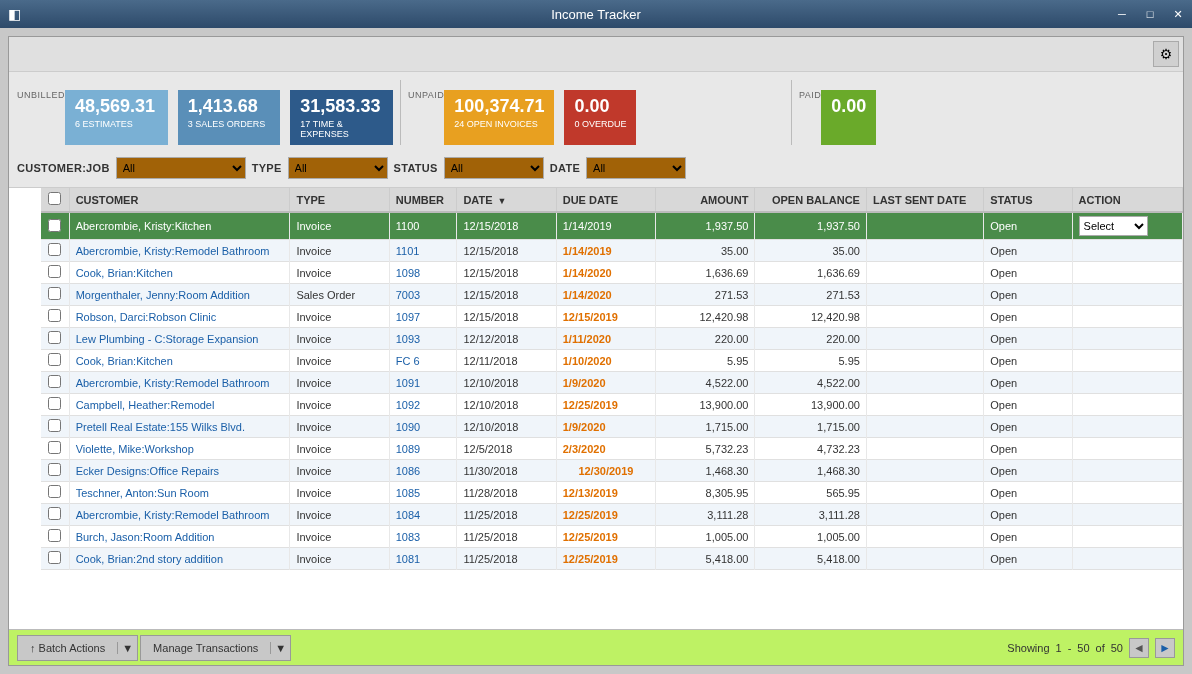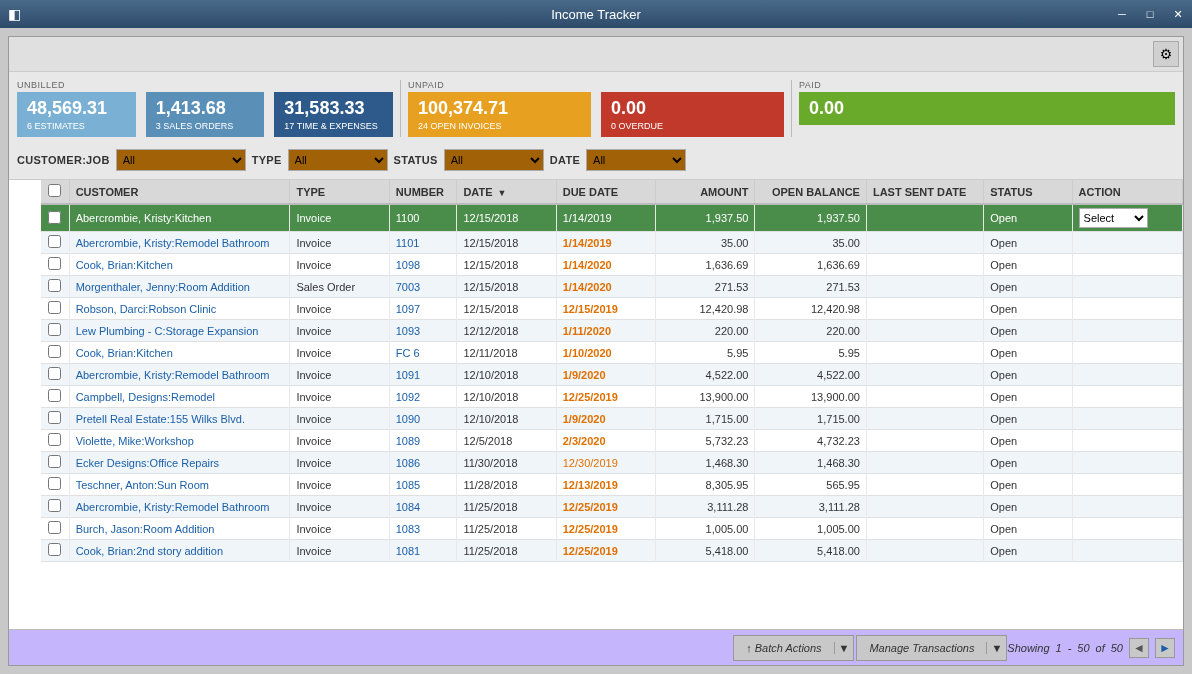--- a/index.html
+++ b/index.html
@@ -79,22 +79,23 @@
 
     
     .summary-section {
       display: flex;
       background: #e8e8e8;
       padding: 8px 8px 4px 8px;
       gap: 3px;
     }
     .summary-group {
       display: flex;
-      flex-direction: column;
+      flex-direction: row;
       flex: 1;
+      margin-top: 10px;
     }
     .summary-label {
       font-size: 9px;
       color: #666;
       text-transform: uppercase;
       margin-bottom: 2px;
       letter-spacing: 0.5px;
     }
     .summary-cards {
       display: flex;
@@ -222,26 +223,25 @@
 
     
     .table-container::-webkit-scrollbar { width: 12px; }
     .table-container::-webkit-scrollbar-track { background: #f0f0f0; }
     .table-container::-webkit-scrollbar-thumb { background: #aaa; border: 1px solid #888; }
 
     
     .bottom-bar {
       display: flex;
       align-items: center;
-      justify-content: flex-end;
+      justify-content: space-between;
       padding: 4px 8px;
-      background: #c4b5fd;
+      background: #bef264;
       border-top: 1px solid #bbb;
       height: 36px;
-      font-style: italic;
     }
     .bottom-left {
       display: flex;
       gap: 2px;
     }
     .bottom-btn {
       display: flex;
       align-items: center;
       height: 26px;
       background: #c8c8c8;
@@ -516,21 +516,21 @@
       <td class="col-lastsent"></td>
       <td class="col-status">Open</td>
       <td class="col-action">
         
       </td>
     </tr>
             <tr>
       <td class="col-check">
         <input type="checkbox" style="">
       </td>
-      <td class="col-customer" style="color: #1a5fa8; cursor: pointer;">Campbell, Designs:Remodel</td>
+      <td class="col-customer" style="color: #1a5fa8; cursor: pointer;">Campbell, Heather:Remodel</td>
       <td class="col-type">Invoice</td>
       <td class="col-number" style="color: #1a5fa8; cursor: pointer;">1092</td>
       <td class="col-date">12/10/2018</td>
       <td class="col-duedate" style="color: #e07000; font-weight: bold;">12/25/2019</td>
       <td class="col-amount amount-col">13,900.00</td>
       <td class="col-openbal amount-col">13,900.00</td>
       <td class="col-lastsent"></td>
       <td class="col-status">Open</td>
       <td class="col-action">
         
@@ -571,21 +571,21 @@
       </td>
     </tr>
             <tr>
       <td class="col-check">
         <input type="checkbox" style="">
       </td>
       <td class="col-customer" style="color: #1a5fa8; cursor: pointer;">Ecker Designs:Office Repairs</td>
       <td class="col-type">Invoice</td>
       <td class="col-number" style="color: #1a5fa8; cursor: pointer;">1086</td>
       <td class="col-date">11/30/2018</td>
-      <td class="col-duedate" style="color: #e07000; font-weight: normal;">12/30/2019</td>
+      <td class="col-duedate" style="color: #e07000; font-weight: bold; text-align: center;">12/30/2019</td>
       <td class="col-amount amount-col">1,468.30</td>
       <td class="col-openbal amount-col">1,468.30</td>
       <td class="col-lastsent"></td>
       <td class="col-status">Open</td>
       <td class="col-action">
         
       </td>
     </tr>
             <tr>
       <td class="col-check">

